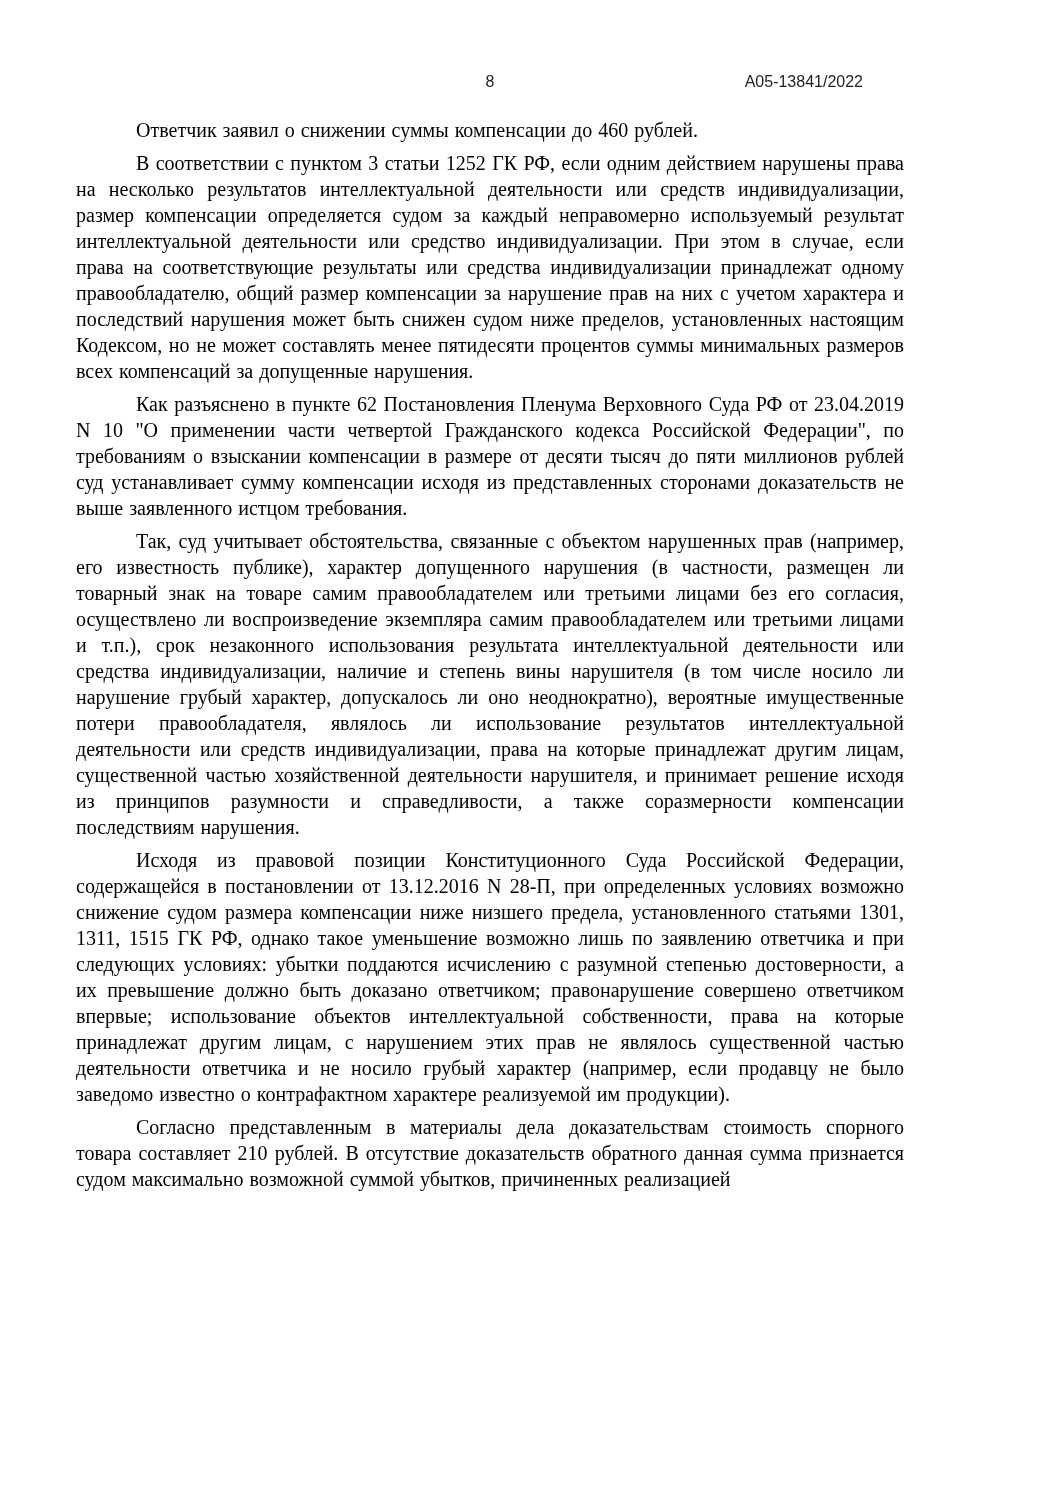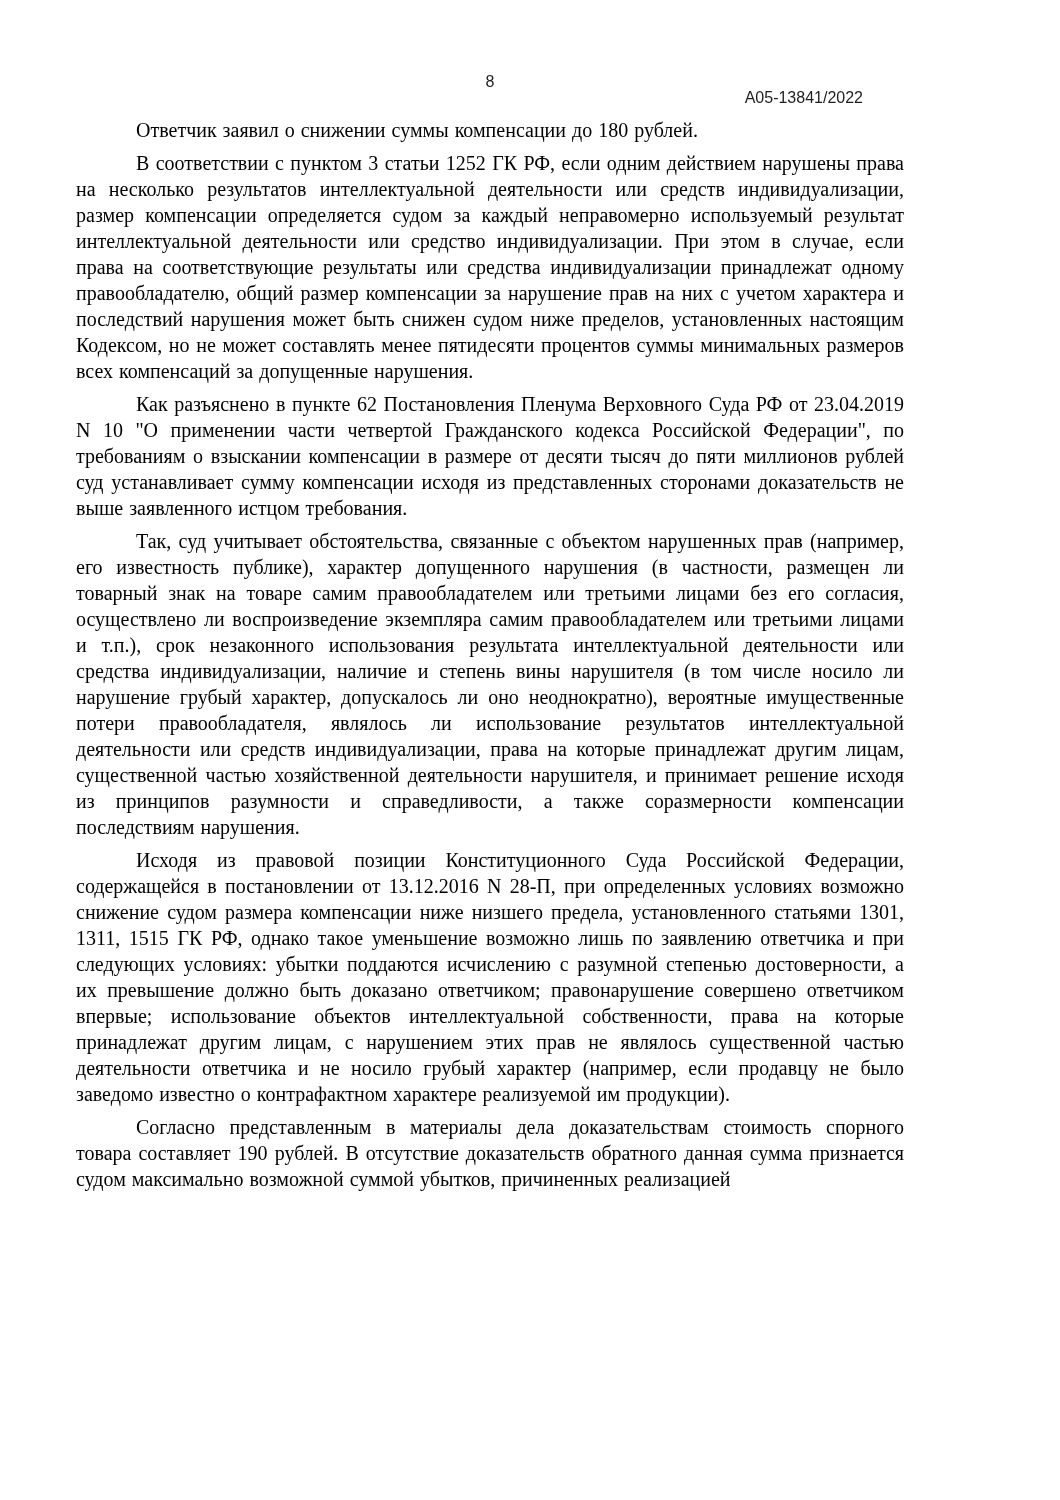--- a/index.html
+++ b/index.html
@@ -28,21 +28,21 @@
     color: #1f1f1f;
   }
   .page-number {
     position: absolute;
     left: 0;
     right: 0;
     text-align: center;
   }
   .case-number {
     position: absolute;
-    top: 16px;
+    top: 0;
     right: 41px; 
   }
   .content {
     position: absolute;
     top: 117px;
     left: 76px;
     width: 828px;
   }
   .content p {
     margin: 0 0 7px 0;
@@ -58,21 +58,21 @@
 <body>
 
 <div class="page">
 
   <header class="page-header">
     <span class="page-number">8</span>
     <span class="case-number">А05-13841/2022</span>
   </header>
 
   <main class="content">
-    <p>Ответчик заявил о снижении суммы компенсации до 180 рублей.</p>
+    <p>Ответчик заявил о снижении суммы компенсации до 460 рублей.</p>
     <p>В соответствии с пунктом 3 статьи 1252 ГК РФ, если одним действием нарушены права на несколько результатов интеллектуальной деятельности или средств индивидуализации, размер компенсации определяется судом за каждый неправомерно используемый результат интеллектуальной деятельности или средство индивидуализации. При этом в случае, если права на соответствующие результаты или средства индивидуализации принадлежат одному правообладателю, общий размер компенсации за нарушение прав на них с учетом характера и последствий нарушения может быть снижен судом ниже пределов, установленных настоящим Кодексом, но не может составлять менее пятидесяти процентов суммы минимальных размеров всех компенсаций за допущенные нарушения.</p>
     <p>Как разъяснено в пункте 62 Постановления Пленума Верховного Суда РФ от 23.04.2019 N 10 "О применении части четвертой Гражданского кодекса Российской Федерации", по требованиям о взыскании компенсации в размере от десяти тысяч до пяти миллионов рублей суд устанавливает сумму компенсации исходя из представленных сторонами доказательств не выше заявленного истцом требования.</p>
     <p>Так, суд учитывает обстоятельства, связанные с объектом нарушенных прав (например, его известность публике), характер допущенного нарушения (в частности, размещен ли товарный знак на товаре самим правообладателем или третьими лицами без его согласия, осуществлено ли воспроизведение экземпляра самим правообладателем или третьими лицами и т.п.), срок незаконного использования результата интеллектуальной деятельности или средства индивидуализации, наличие и степень вины нарушителя (в том числе носило ли нарушение грубый характер, допускалось ли оно неоднократно), вероятные имущественные потери правообладателя, являлось ли использование результатов интеллектуальной деятельности или средств индивидуализации, права на которые принадлежат другим лицам, существенной частью хозяйственной деятельности нарушителя, и принимает решение исходя из принципов разумности и справедливости, а также соразмерности компенсации последствиям нарушения.</p>
     <p>Исходя из правовой позиции Конституционного Суда Российской Федерации, содержащейся в постановлении от 13.12.2016 N 28-П, при определенных условиях возможно снижение судом размера компенсации ниже низшего предела, установленного статьями 1301, 1311, 1515 ГК РФ, однако такое уменьшение возможно лишь по заявлению ответчика и при следующих условиях: убытки поддаются исчислению с разумной степенью достоверности, а их превышение должно быть доказано ответчиком; правонарушение совершено ответчиком впервые; использование объектов интеллектуальной собственности, права на которые принадлежат другим лицам, с нарушением этих прав не являлось существенной частью деятельности ответчика и не носило грубый характер (например, если продавцу не было заведомо известно о контрафактном характере реализуемой им продукции).</p>
-    <p>Согласно представленным в материалы дела доказательствам стоимость спорного товара составляет 190 рублей. В отсутствие доказательств обратного данная сумма признается судом максимально возможной суммой убытков, причиненных реализацией</p>
+    <p>Согласно представленным в материалы дела доказательствам стоимость спорного товара составляет 210 рублей. В отсутствие доказательств обратного данная сумма признается судом максимально возможной суммой убытков, причиненных реализацией</p>
   </main>
 
 </div>
 
 </body></html>

